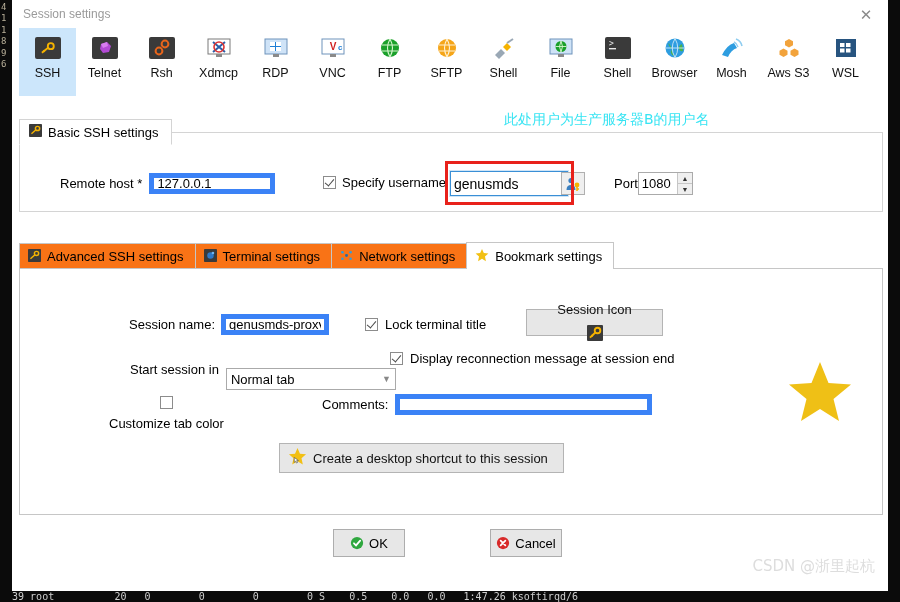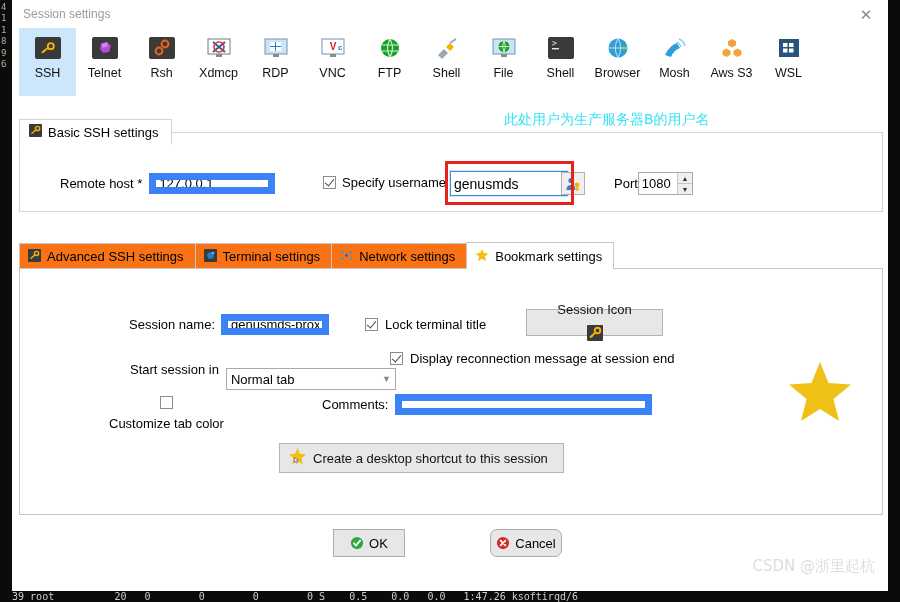--- a/index.html
+++ b/index.html
@@ -86,21 +86,21 @@
     background:#ffffff; padding:0 12px 0 9px;
     display:flex; align-items:center; gap:6px;
     transform:translateY(-13px);
     z-index:3;
   }
   #basic-tab .tlabel { font-size:13px; }
 
   .row { display:flex; align-items:center; }
   .lbl { font-size:13px; color:#000; }
   .tinput {
-    border:7px solid #3b82f6; background:#fff; height:21px;
+    border:5px solid #3b82f6; background:#fff; height:21px;
     font-family:"Liberation Sans", sans-serif; font-size:13px;
     padding:0 3px; line-height:19px; color:#000;
   }
   .tinput.focus { border:1px solid #3a8fd6; outline:1px solid #cfe5f7; }
 
   .cb {
     width:13px; height:13px; border:1px solid #8c8c8c; background:#fff;
     display:inline-block; position:relative; flex:none;
   }
   .cb.checked::after {
@@ -281,20 +281,29 @@
     <div class="proto">
       <div class="pico">
         <svg class="ic-img" viewBox="0 0 26 22">
             <circle cx="13" cy="11" r="9" fill="#1aa02a"></circle>
             <path d="M5 8 h16 M5 14 h16 M13 2 q5 9 0 18 q-5 -9 0 -18" stroke="#d9f7d0" stroke-width="1.1" fill="none"></path>
           </svg>
       </div>
       <div class="plabel">FTP</div>
     </div>
 
+    <div class="proto">
+      <div class="pico">
+        <svg class="ic-img" viewBox="0 0 26 22">
+            <circle cx="13" cy="11" r="9" fill="#f5a518"></circle>
+            <path d="M5 8 h16 M5 14 h16 M13 2 q5 9 0 18 q-5 -9 0 -18" stroke="#fff2d4" stroke-width="1.1" fill="none"></path>
+          </svg>
+      </div>
+      <div class="plabel">SFTP</div>
+    </div>
 
     <div class="proto">
       <div class="pico">
         <svg class="ic-img" viewBox="0 0 26 22">
             <path d="M4 18 L10 12 L14 16 L8 22 Z" fill="#9aa8b5"></path>
             <path d="M12 10 L16 6 L20 10 L16 14 Z" fill="#f5b301"></path>
             <path d="M16 6 L22 2" stroke="#9aa8b5" stroke-width="2"></path>
           </svg>
       </div>
       <div class="plabel">Shell</div>
@@ -531,21 +540,21 @@
   </div>
 
   <div id="footer">
     <div class="dlg-btn" style="left:320px; top:0;">
       <svg width="14" height="14" viewBox="0 0 16 16">
         <circle cx="8" cy="8" r="7" fill="#2fa83f"></circle>
         <path d="M4.5 8.3 L6.9 10.7 L11.6 5.3" stroke="#fff" stroke-width="2" fill="none" stroke-linecap="round"></path>
       </svg>
       <span>OK</span>
     </div>
-    <div class="dlg-btn" style="left:477px; top:0;border-radius:7px;">
+    <div class="dlg-btn" style="left:477px; top:0;">
       <svg width="14" height="14" viewBox="0 0 16 16">
         <circle cx="8" cy="8" r="7" fill="#d82a2a"></circle>
         <path d="M5.3 5.3 L10.7 10.7 M10.7 5.3 L5.3 10.7" stroke="#fff" stroke-width="2" stroke-linecap="round"></path>
       </svg>
       <span>Cancel</span>
     </div>
   </div>
 
   <div id="watermark">CSDN @浙里起杭</div>
 

